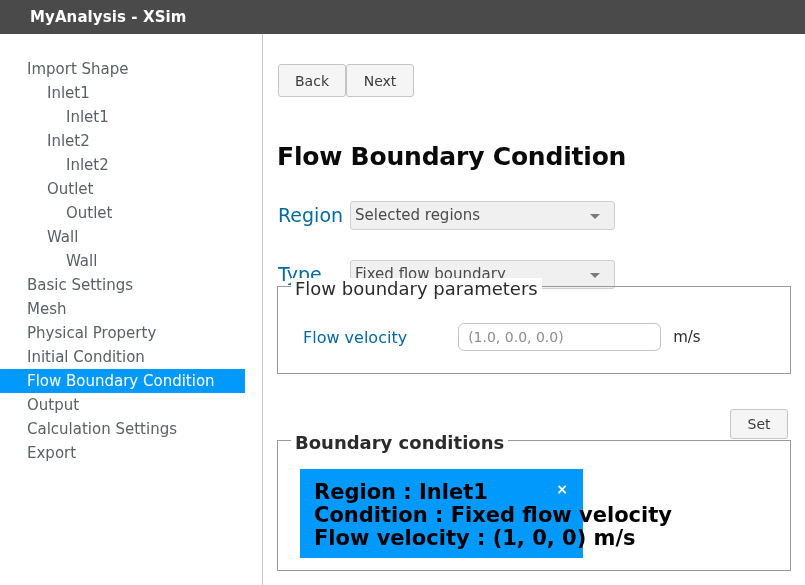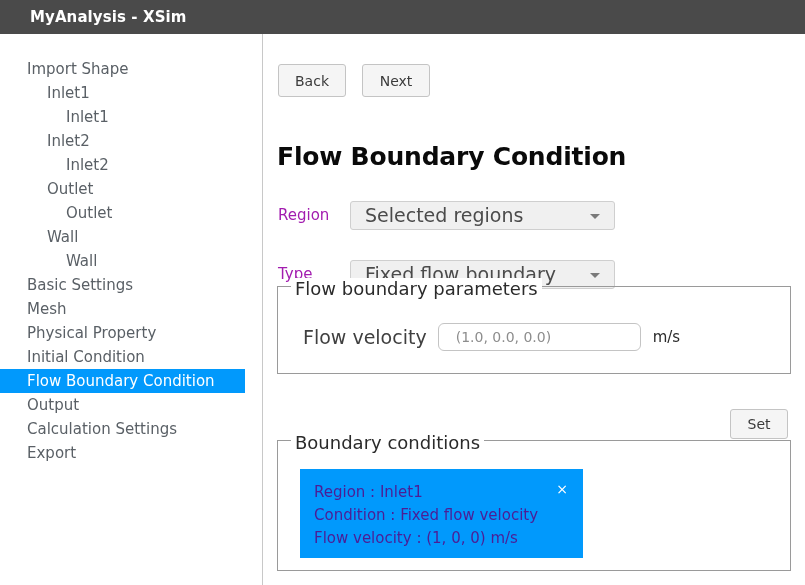--- a/index.html
+++ b/index.html
@@ -76,21 +76,21 @@
     width: 541px;
     height: 551px;
     background: #ffffff;
     box-sizing: border-box;
   }
 
   .navbtns {
     position: absolute;
     left: 14px; top: 30px;
     display: flex;
-    gap: 16px;
+    gap: 0;
   }
   .btn {
     background: #f5f5f5;
     border: 1px solid #c4c4c4;
     border-radius: 3px;
     font-size: 14px;
     color: #3b3b3b;
     font-family: "DejaVu Sans", sans-serif;
     cursor: default;
     padding: 0;
@@ -113,94 +113,95 @@
   
   .field-row {
     position: absolute;
     display: flex;
     align-items: center;
     height: 28px;
   }
   .field-row.region { left: 14px; top: 167px; }
   .field-row.type   { left: 14px; top: 202px; margin-top: 24px; }
   .field-label {
-    font-size: 15px;
-    color: #a21caf;
+    font-size: 19px;
+    color: #0369a1;
     width: 72px;
   }
   .select {
     position: relative;
     width: 265px;
     height: 29px;
     background: #f0f0f0;
     border: 1px solid #cfcfcf;
     border-radius: 3px;
     box-sizing: border-box;
     display: flex;
     align-items: center;
   }
   .select-value {
-    font-size: 19px;
+    font-size: 15px;
     color: #4b4b4b;
-    padding-left: 14px;
+    padding-left: 4px;
   }
   .select-arrow {
     position: absolute;
     right: 14px;
     top: 12px;
     width: 0; height: 0;
     border-left: 5px solid transparent;
     border-right: 5px solid transparent;
     border-top: 5px solid #7a7a7a;
   }
 
   
   .groupbox {
     position: absolute;
     border: 1px solid #9a9a9a;
     box-sizing: border-box;
     background: transparent;
   }
   .groupbox.params { left: 13px; top: 252px; width: 514px; height: 88px; }
-  .groupbox.conds  { left: 13px; top: 406px; width: 514px; height: 131px; }
+  .groupbox.conds  { left: 13px; top: 406px; width: 514px; height: 131px; font-weight: bold; }
   .group-legend {
     position: absolute;
     top: -9px;
     left: 13px;
     background: #ffffff;
     padding: 0 4px;
     font-size: 18px;
     color: #2b2b2b;
     white-space: nowrap;
   }
 
   .param-row {
     position: absolute;
     left: 25px;
     top: 36px;
     display: flex;
     align-items: center;
   }
   .param-label {
-    font-size: 19px;
-    color: #404040;
+    font-size: 16px;
+    color: #0369a1;
     margin-right: 11px;
   }
   .textinput {
     width: 203px;
     height: 28px;
     background: #ffffff;
     border: 1px solid #c4c4c4;
     border-radius: 6px;
     box-sizing: border-box;
     font-size: 14px;
     color: #8d8d8d;
-    padding-left: 17px;
+    padding-left: 9px;
     font-family: "DejaVu Sans", sans-serif;
     outline: none;
+    margin-left: 40px;
   }
   .unit {
     font-size: 15px;
     color: #2b2b2b;
     margin-left: 12px;
   }
 
   .btn.set {
     position: absolute;
     left: 466px;
@@ -213,22 +214,22 @@
     position: absolute;
     left: 22px;
     top: 28px;
     width: 283px;
     height: 89px;
     background: #0199fc;
     box-sizing: border-box;
     padding: 12px 0 0 14px;
   }
   .bc-line {
-    color: #4c1d95;
-    font-size: 15px;
+    color: #000000;
+    font-size: 21px;
     line-height: 23px;
     white-space: nowrap;
   }
   .bc-close {
     position: absolute;
     right: 15px;
     top: 13px;
     color: #ffffff;
     font-size: 14px;
     line-height: 14px;

